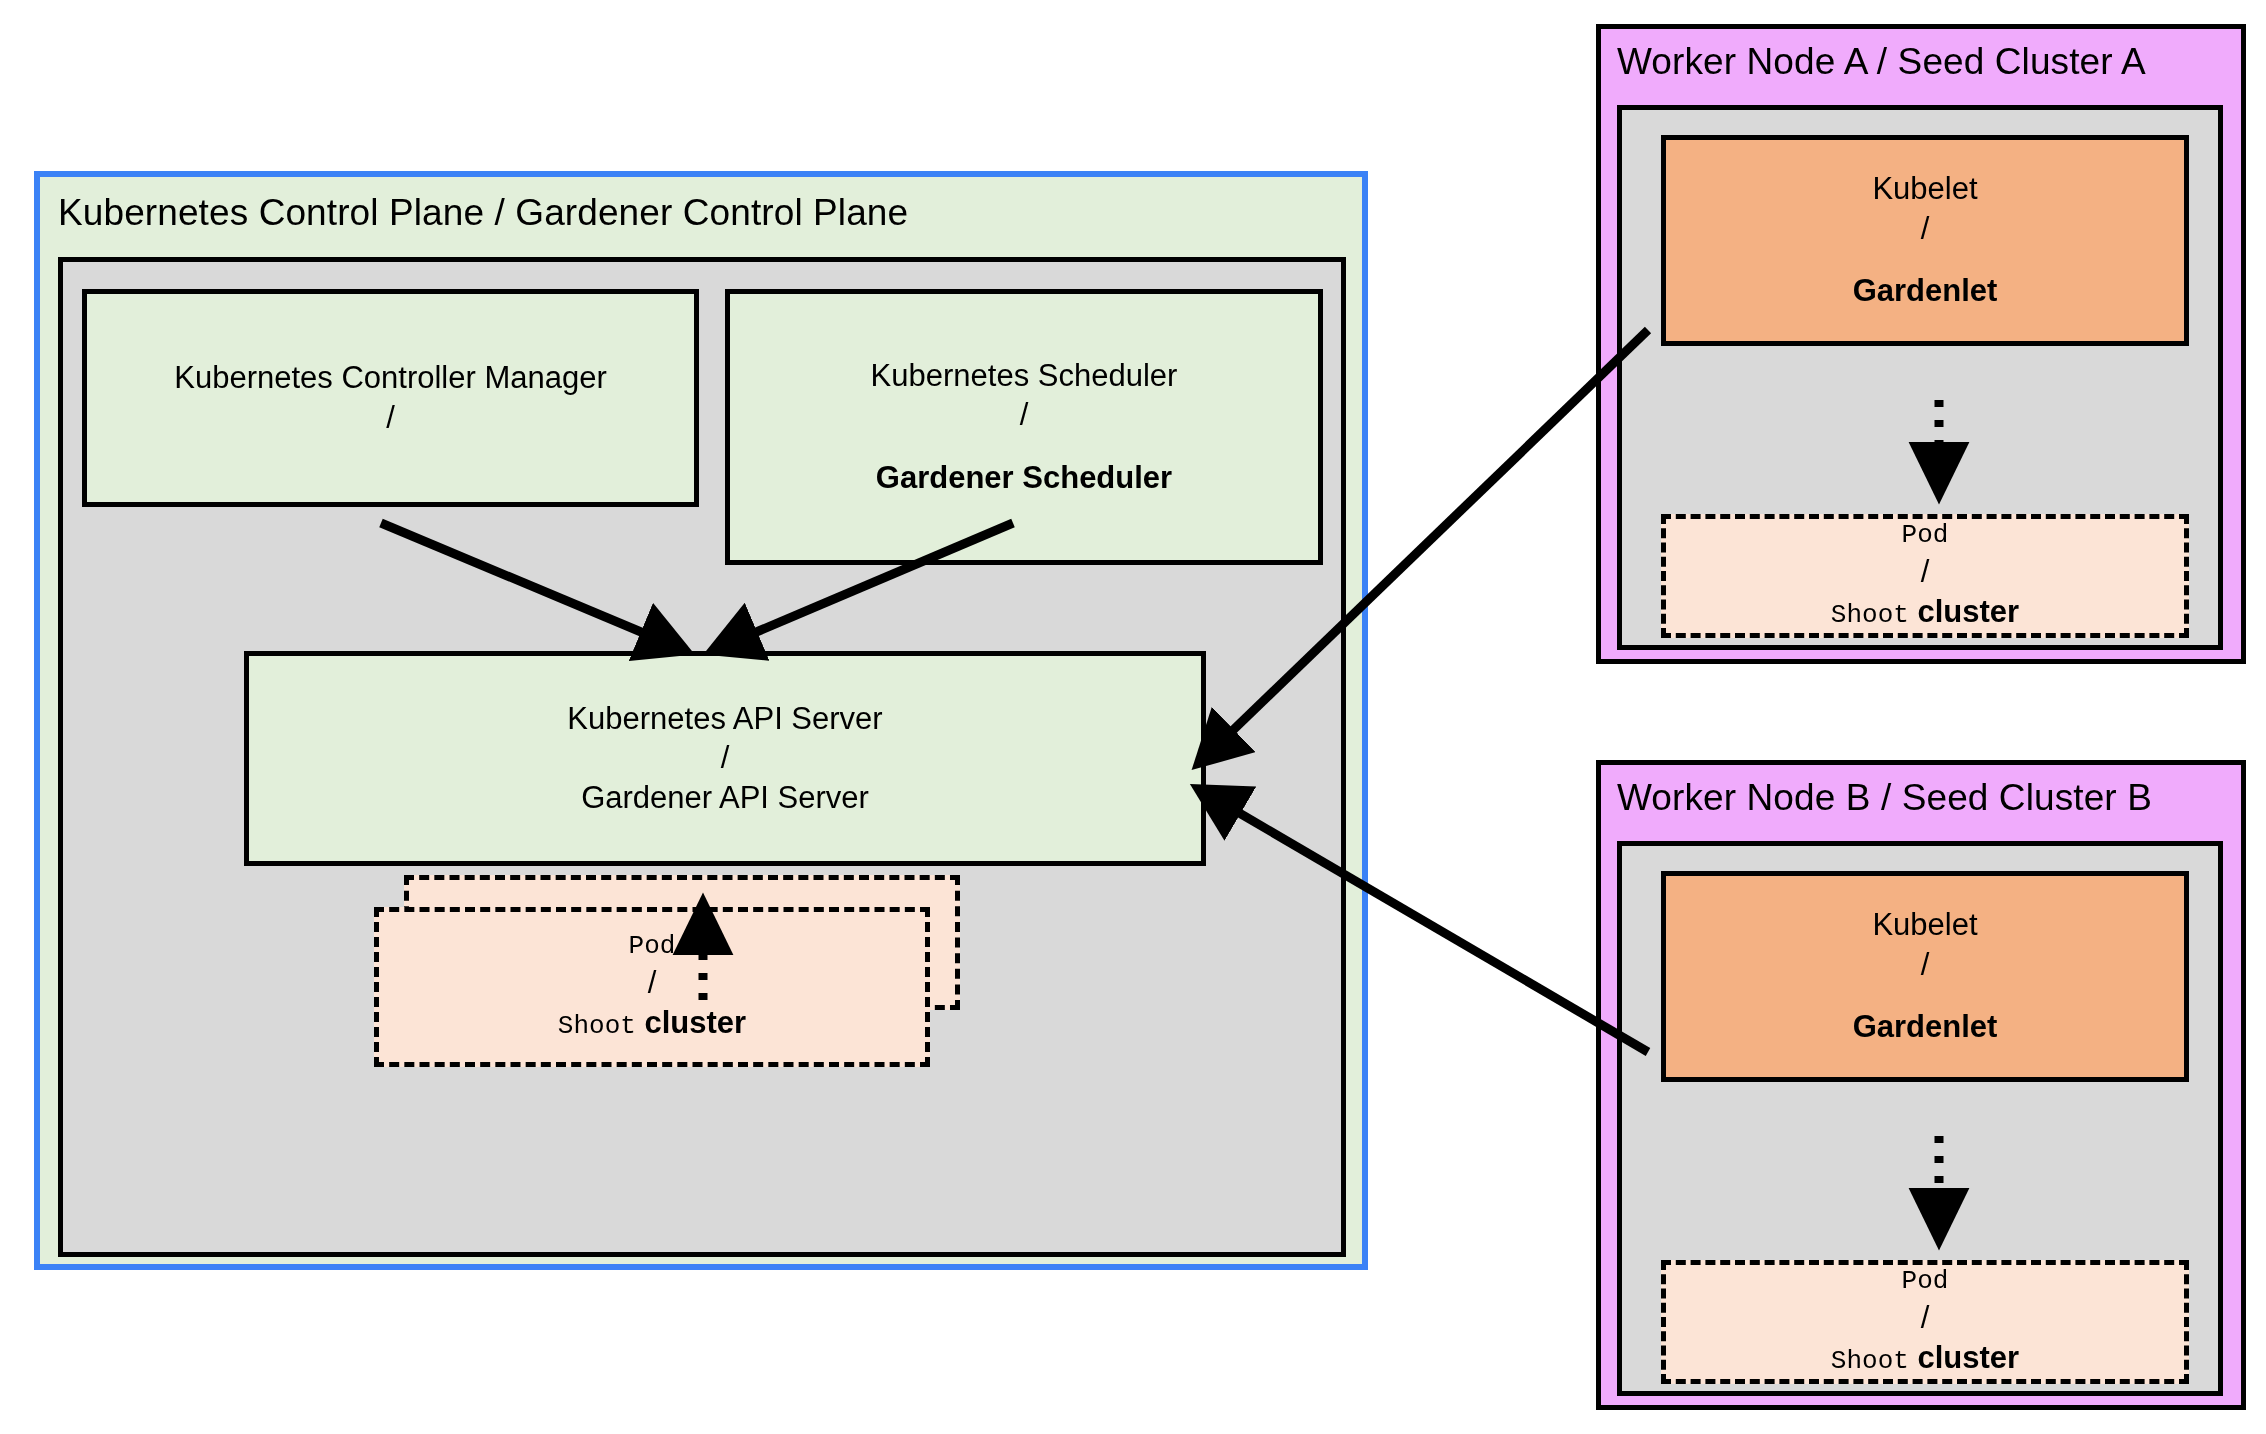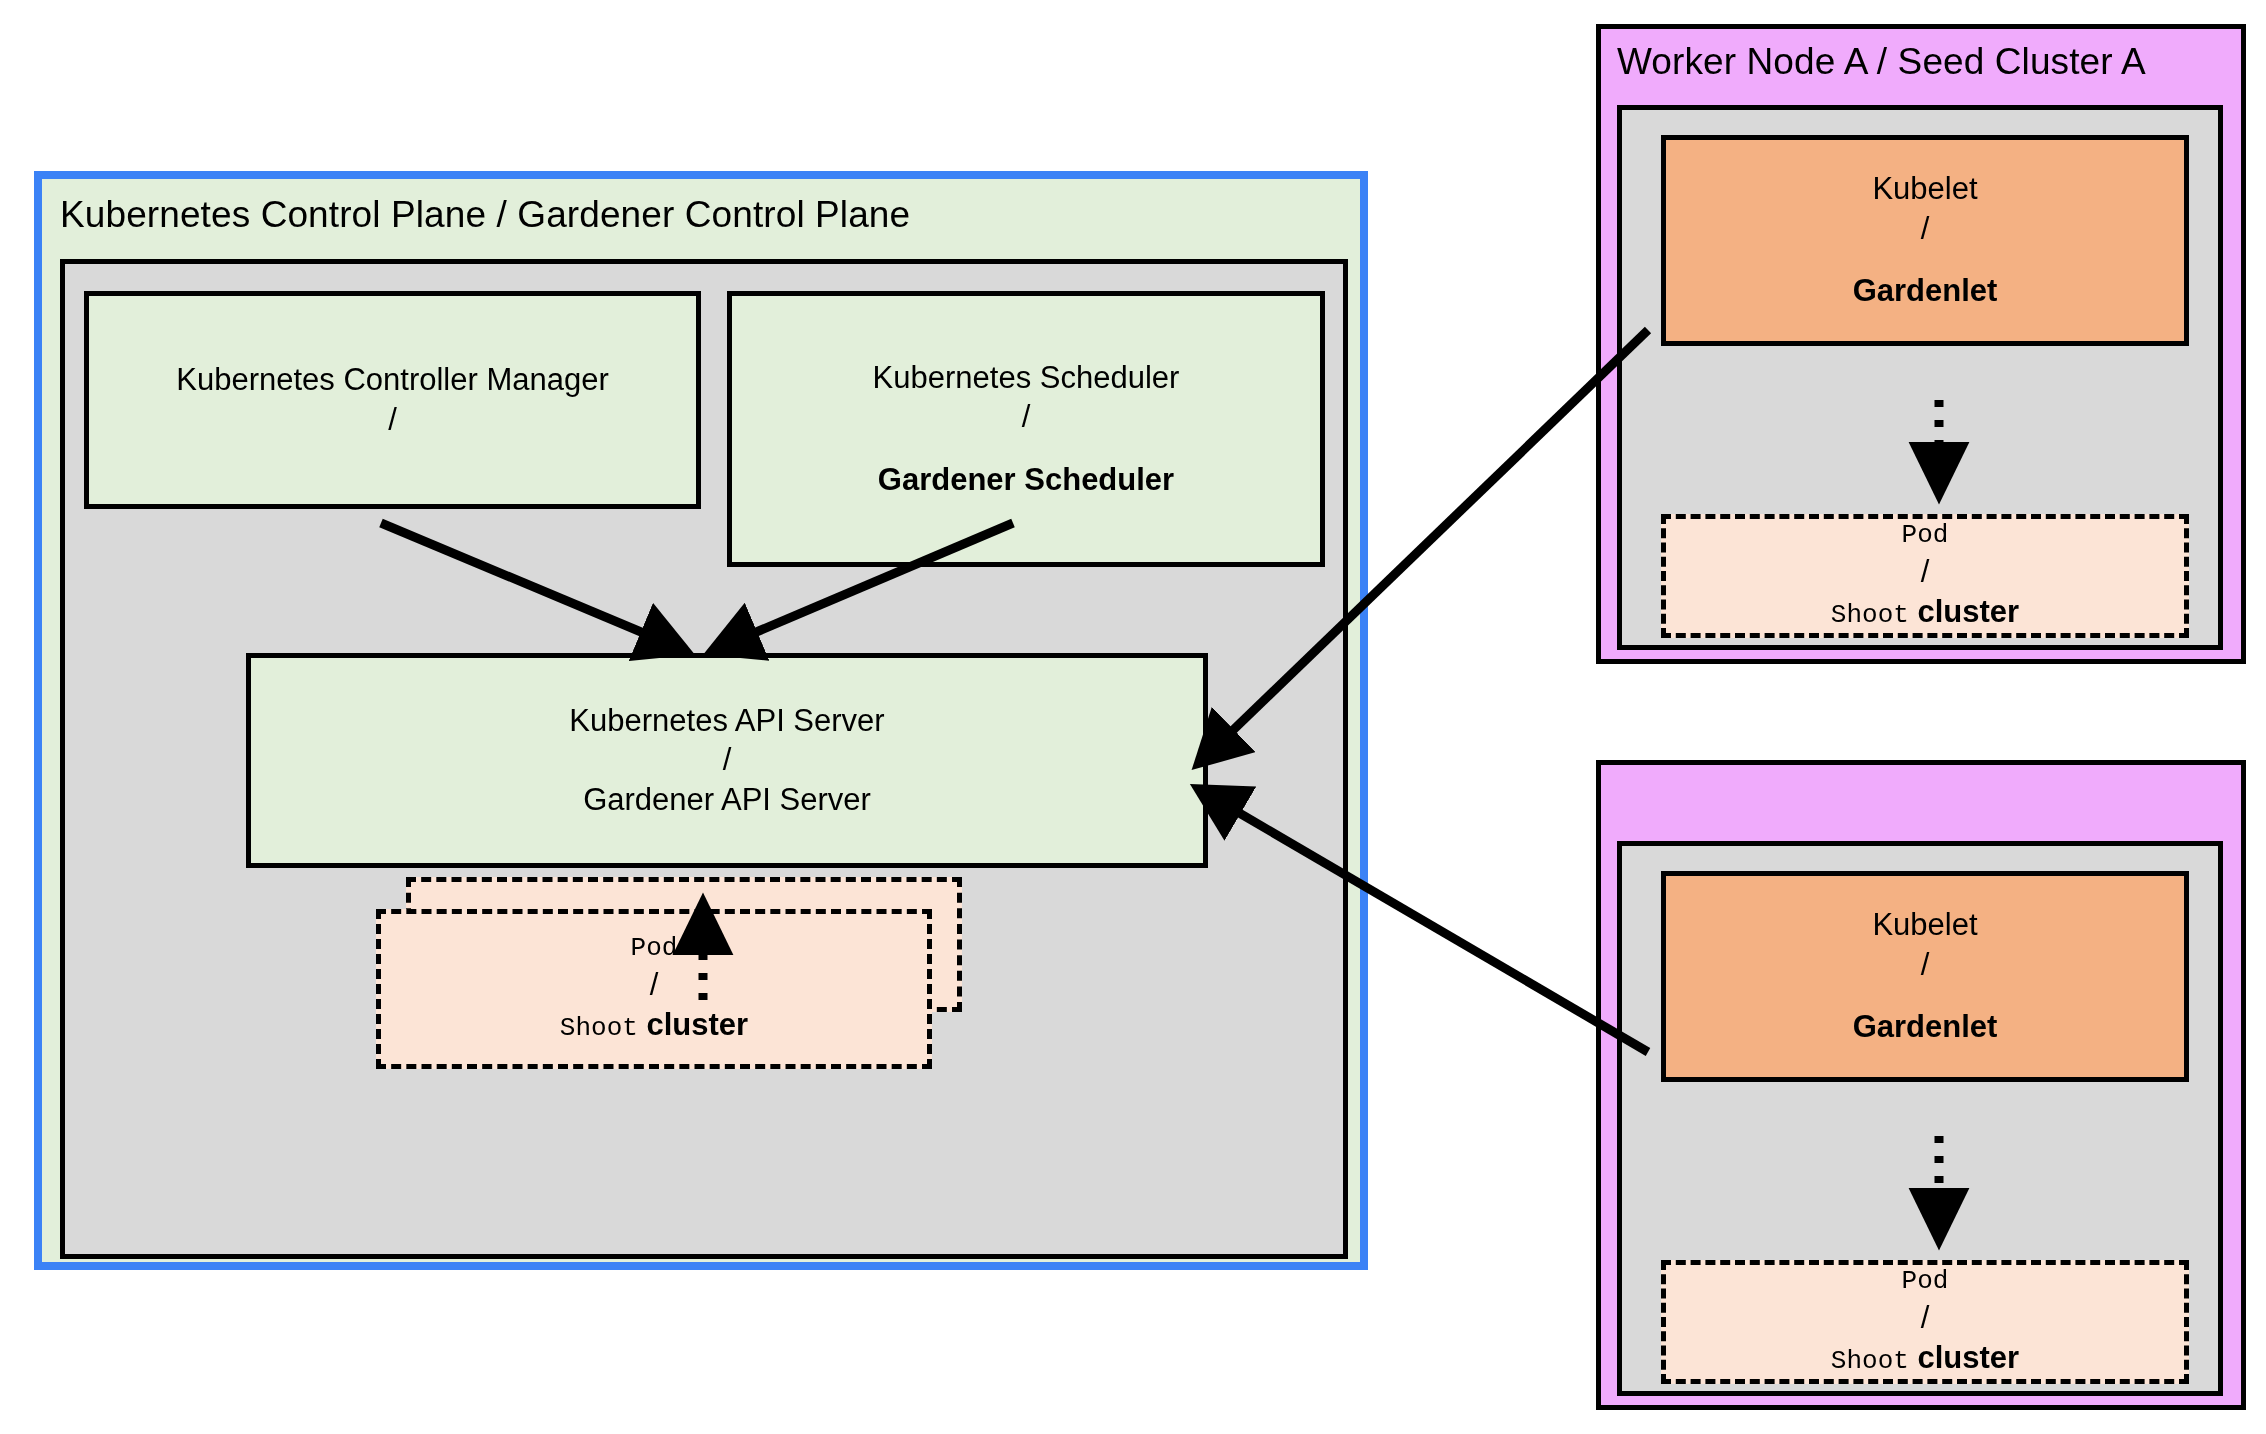--- a/index.html
+++ b/index.html
@@ -2,21 +2,21 @@
 <html><head>
 <meta charset="utf-8">
 <style>
   html,body{margin:0;padding:0;background:#ffffff;}
   body{width:2266px;height:1434px;position:relative;font-family:"Liberation Sans",sans-serif;color:#000;}
   #stage{position:absolute;left:0;top:0;width:2266px;height:1434px;overflow:hidden;}
 
   .box{position:absolute;box-sizing:border-box;}
 
   
-  .panel-green{background:#e2efda;border:8px solid #3b82f6;}
+  .panel-green{background:#e2efda;border:6px solid #3b82f6;}
   .panel-blue{background:#f0abfc;border:5px solid #000;}
   .panel-title{position:absolute;font-size:37px;line-height:1.05;white-space:nowrap;letter-spacing:.1px;}
 
   .inner-gray{background:#d9d9d9;border:5px solid #000;box-sizing:border-box;}
 
   .node-green{background:#e2efda;border:5px solid #000;box-sizing:border-box;
     display:flex;flex-direction:column;align-items:center;justify-content:center;
     font-size:31px;line-height:1.30;text-align:center;}
   .node-orange{background:#f4b183;border:5px solid #000;box-sizing:border-box;
     display:flex;flex-direction:column;align-items:center;justify-content:center;
@@ -86,20 +86,21 @@
         <div class="mono">Pod</div>
         <div class="slash">/</div>
         <div>
           <span class="mono">Shoot</span><span>&nbsp;</span><span class="b">cluster</span>
         </div>
       </div>
     </div>
   </div>
 
   <div class="box panel-blue" style="left:1596px;top:760px;width:650px;height:650px;">
+    <div class="panel-title" style="left:16px;top:14px;">Worker Node B / Seed Cluster B</div>
 
     <div class="box inner-gray" style="left:16px;top:76px;width:606px;height:555px;">
 
       <div class="box node-orange" style="left:39px;top:25px;width:528px;height:211px;">
         <div>Kubelet</div>
         <div class="slash">/</div>
         <div class="b">Gardenlet</div>
       </div>
 
       <div class="box node-pod" style="left:39px;top:414px;width:528px;height:124px;">

